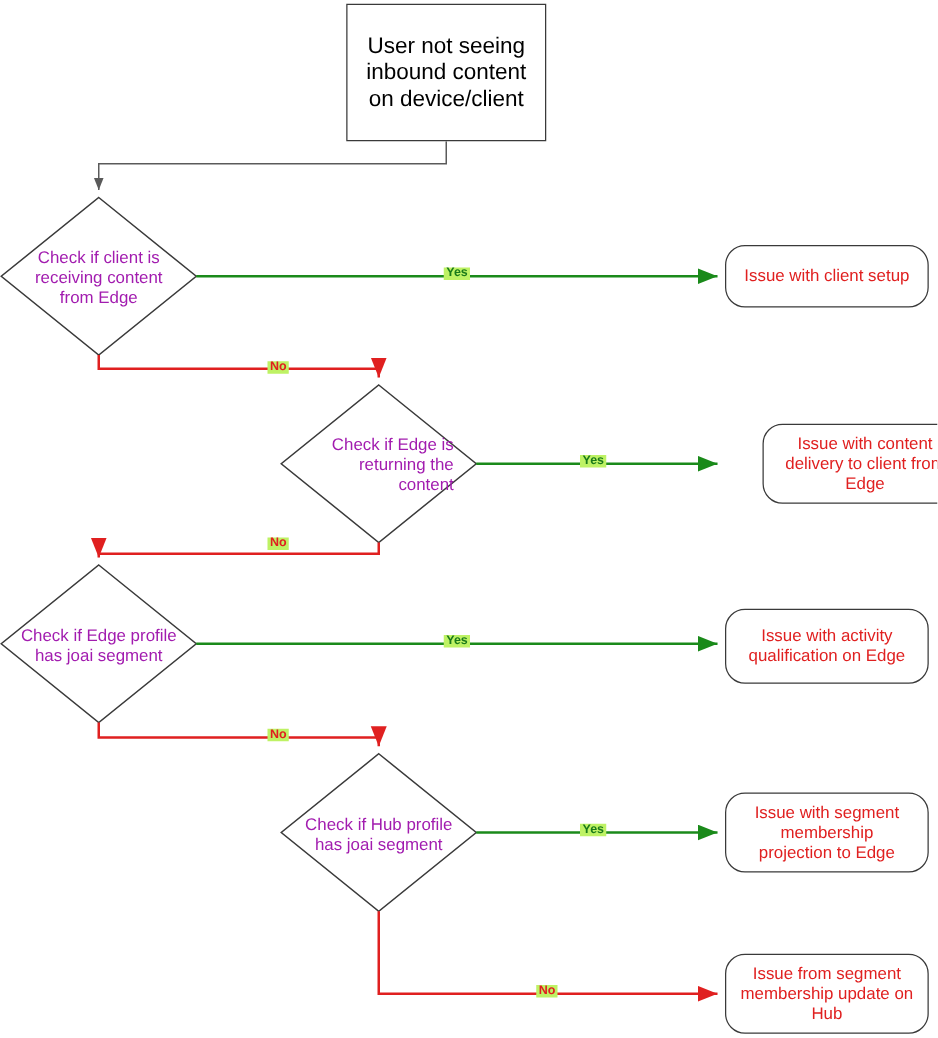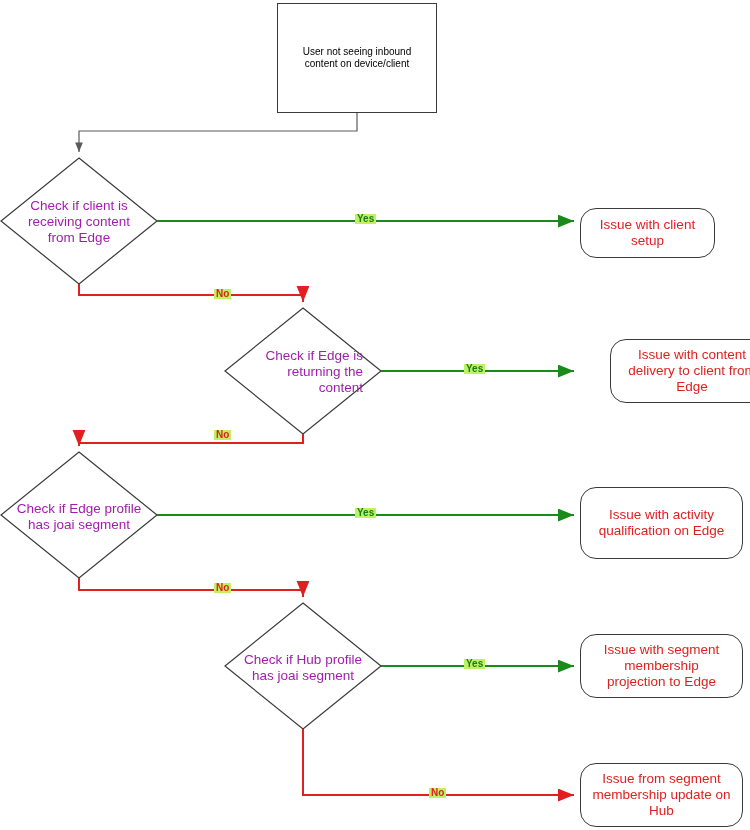--- a/index.html
+++ b/index.html
@@ -30,21 +30,21 @@
     display: flex;
     align-items: center;
     justify-content: center;
     text-align: center;
     line-height: 1.18;
   }
   .rect-node {
     background: #ffffff;
     border: 1px solid #3a3a3a;
     color: #000000;
-    font-size: 10px;
+    font-size: 18px;
   }
   .rounded-node {
     background: #ffffff;
     border: 1.2px solid #3a3a3a;
     border-radius: 16px;
     color: #e02020;
     font-size: 13.5px;
   }
   .diamond-label {
     position: absolute;
@@ -123,27 +123,27 @@
   <div class="diamond-label" style="left:243px; top:336px; width:120px; height:72px;text-align:right;">
     <span>Check if Edge is returning the content</span>
   </div>
   <div class="diamond-label" style="left:15px; top:482px; width:128px; height:70px;">
     <span>Check if Edge profile has joai segment</span>
   </div>
   <div class="diamond-label" style="left:243px; top:634px; width:120px; height:68px;">
     <span>Check if Hub profile has joai segment</span>
   </div>
 
-  <div class="node rounded-node" style="left:580px; top:208px; width:135px; height:50px; padding:4px 8px;">
+  <div class="node rounded-node" style="left:580px; top:196px; width:163px; height:50px; padding:4px 8px;">
     <span>Issue with client setup</span>
   </div>
   <div class="node rounded-node" style="left:610px; top:339px; width:164px; height:64px; padding:15px 8px;">
     <span>Issue with content delivery to client from Edge</span>
   </div>
-  <div class="node rounded-node" style="left:580px; top:487px; width:163px; height:72px; padding:4px 16px;align-items:center;">
+  <div class="node rounded-node" style="left:580px; top:487px; width:163px; height:60px; padding:4px 16px;align-items:center;">
     <span>Issue with activity qualification on Edge</span>
   </div>
   <div class="node rounded-node" style="left:580px; top:634px; width:163px; height:64px; padding:4px 20px;">
     <span>Issue with segment membership projection to Edge</span>
   </div>
   <div class="node rounded-node" style="left:580px; top:763px; width:163px; height:64px; padding:4px 8px;">
     <span>Issue from segment membership update on Hub</span>
   </div>
 
   <div class="edge-label lbl-yes" style="left:355px; top:214px;">Yes</div>

